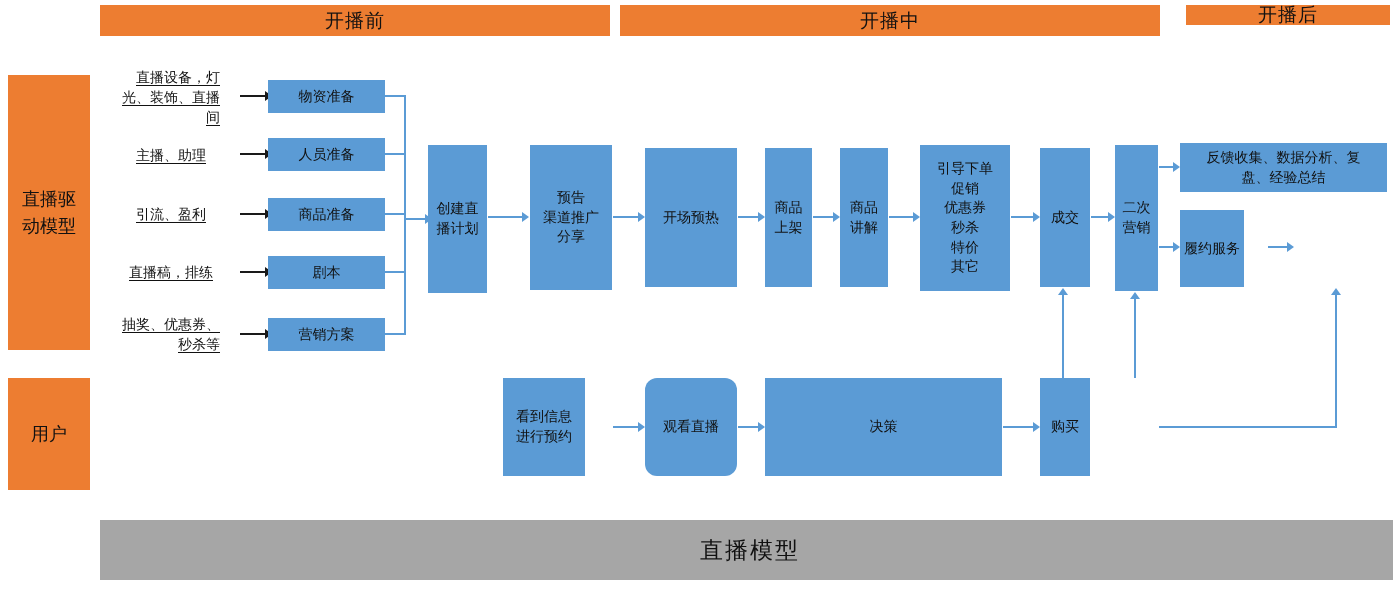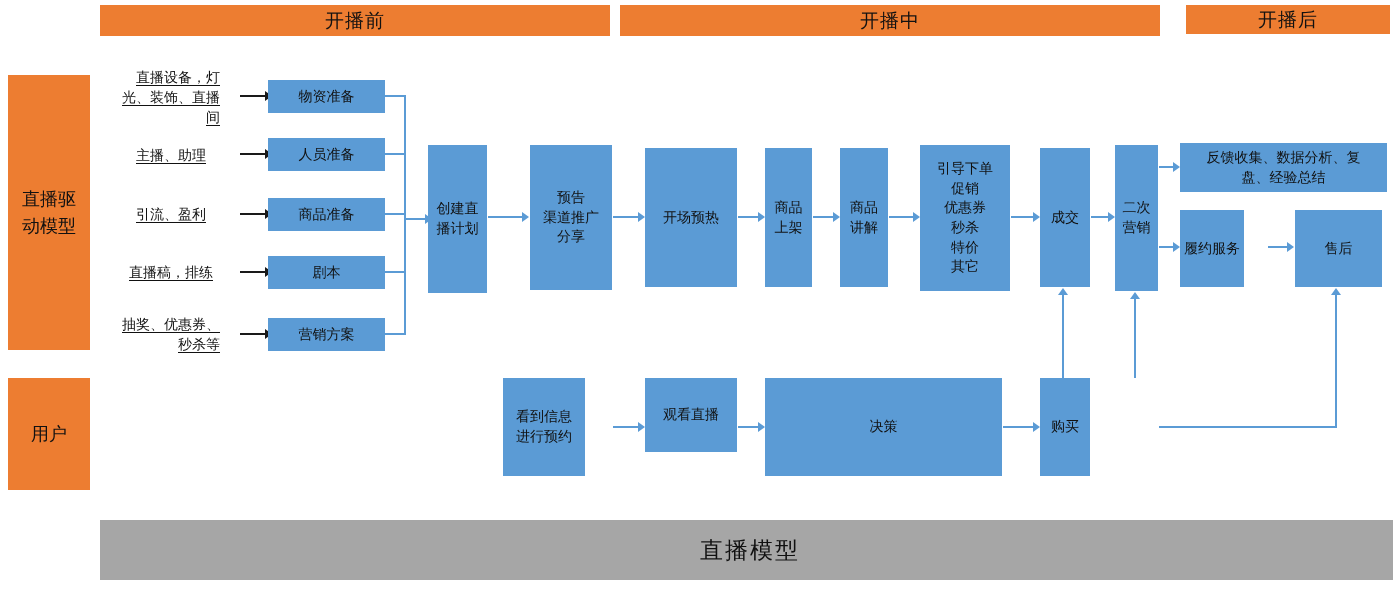--- a/index.html
+++ b/index.html
@@ -55,21 +55,21 @@
   }
   .av.line-blue::after { border-bottom:7px solid #5B9BD5; }
 </style>
 </head>
 <body>
 
 <div class="canvas">
 
   <div class="abs phase-bar" style="left:100px; top:5px; width:510px; height:31px;">开播前</div>
   <div class="abs phase-bar" style="left:620px; top:5px; width:540px; height:31px;">开播中</div>
-  <div class="abs phase-bar" style="left:1186px; top:5px; width:204px; height:29px;">开播后</div>
+  <div class="abs phase-bar" style="left:1186px; top:5px; width:204px; height:20px;">开播后</div>
 
   <div class="abs lane" style="left:8px; top:75px; width:82px; height:275px;">直播驱
 动模型</div>
   <div class="abs lane" style="left:8px; top:378px; width:82px; height:112px;">用户</div>
 
   <div class="abs note" style="left:103px; top:66px; width:136px; height:62px;">直播设备，灯
 光、装饰、直播
 间</div>
   <div class="abs note" style="left:103px; top:143px; width:136px; height:24px;">主播、助理</div>
   <div class="abs note" style="left:103px; top:202px; width:136px; height:24px;">引流、盈利</div>
@@ -131,27 +131,26 @@
   <div class="abs box" style="left:1115px; top:145px; width:43px; height:146px;">二次
 营销</div>
 
   <div class="abs hl ah line-blue" style="left:1159px; top:166px; width:15px;"></div>
   <div class="abs hl ah line-blue" style="left:1159px; top:246px; width:15px;"></div>
 
   <div class="abs box" style="left:1180px; top:143px; width:207px; height:49px;">反馈收集、数据分析、复
 盘、经验总结</div>
   <div class="abs box" style="left:1180px; top:210px; width:64px; height:77px;">履约服务</div>
   <div class="abs hl ah line-blue" style="left:1268px; top:246px; width:20px;"></div>
-  <div class="abs box" style="left:1295px; top:210px; width:87px; height:77px;">售后</div>
 
   <div class="abs box" style="left:503px; top:378px; width:82px; height:98px;">看到信息
 进行预约</div>
   <div class="abs hl ah line-blue" style="left:613px; top:426px; width:26px;"></div>
 
-  <div class="abs box" style="left:645px; top:378px; width:92px; height:74px;">观看直播</div>
+  <div class="abs box" style="left:645px; top:378px; width:92px; height:98px;border-radius:12px;">观看直播</div>
   <div class="abs hl ah line-blue" style="left:738px; top:426px; width:21px;"></div>
 
   <div class="abs box" style="left:765px; top:378px; width:237px; height:98px;">决策</div>
   <div class="abs hl ah line-blue" style="left:1003px; top:426px; width:31px;"></div>
 
   <div class="abs box" style="left:1040px; top:378px; width:50px; height:98px;">购买</div>
 
   <div class="abs vl av line-blue" style="left:1062px; top:294px; height:84px;"></div>
   <div class="abs vl av line-blue" style="left:1134px; top:298px; height:80px;"></div>
 

